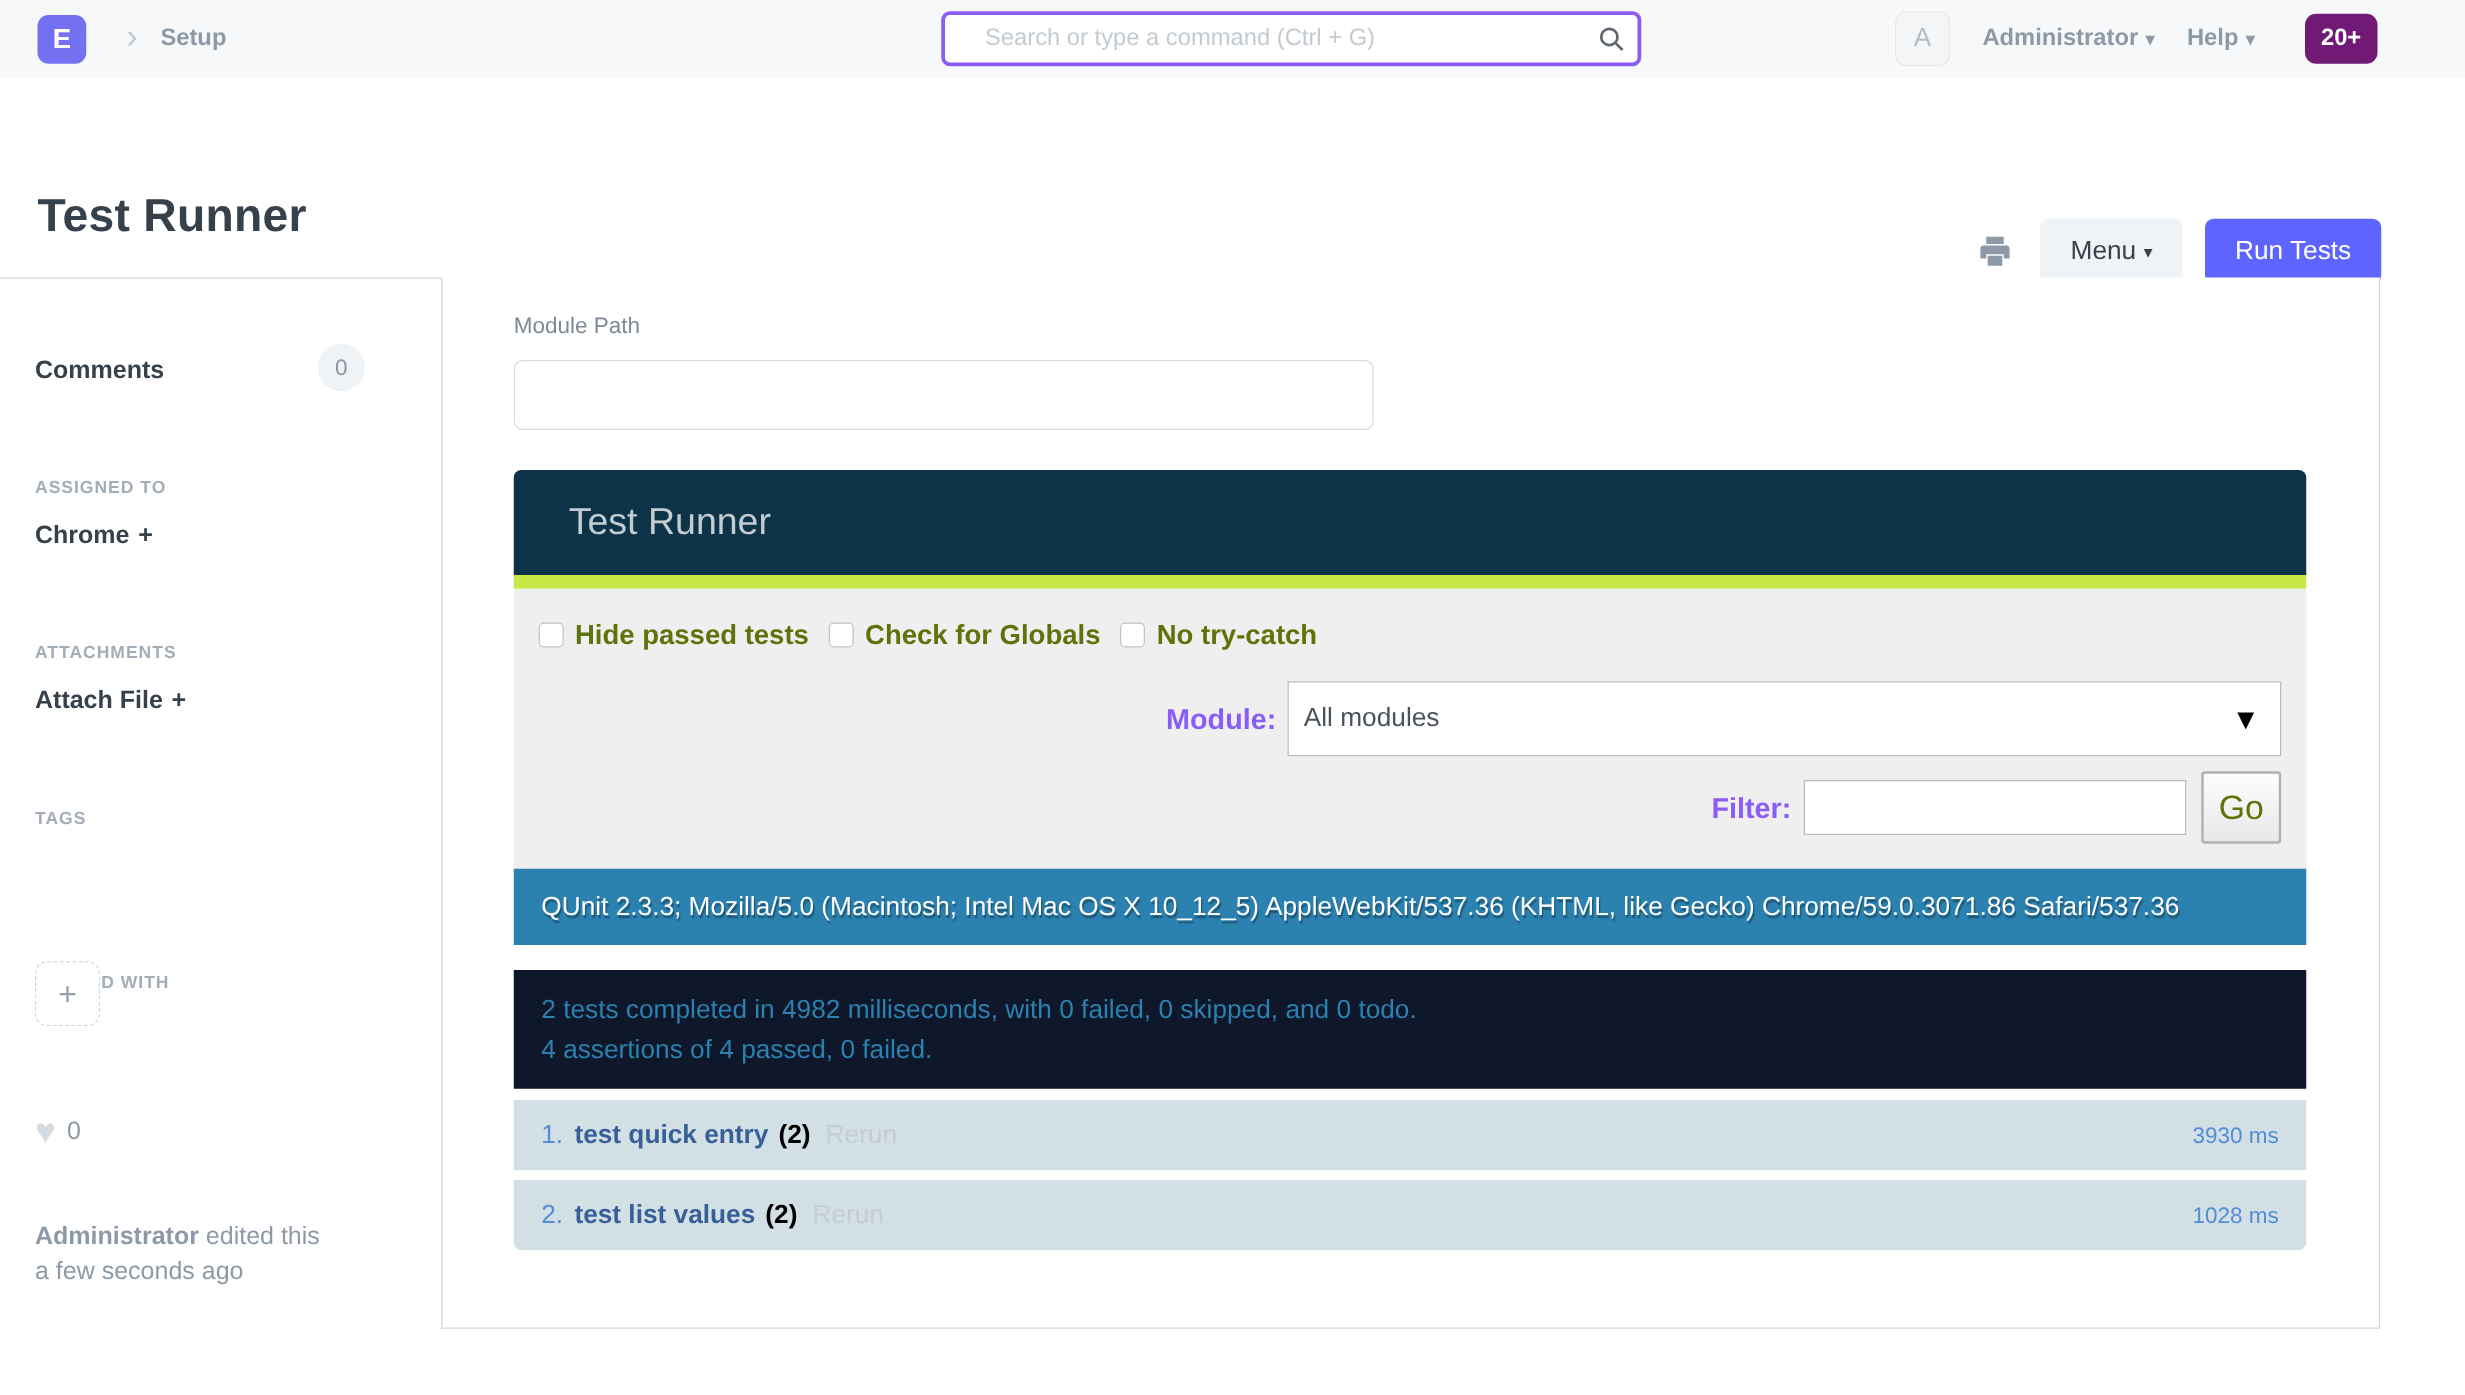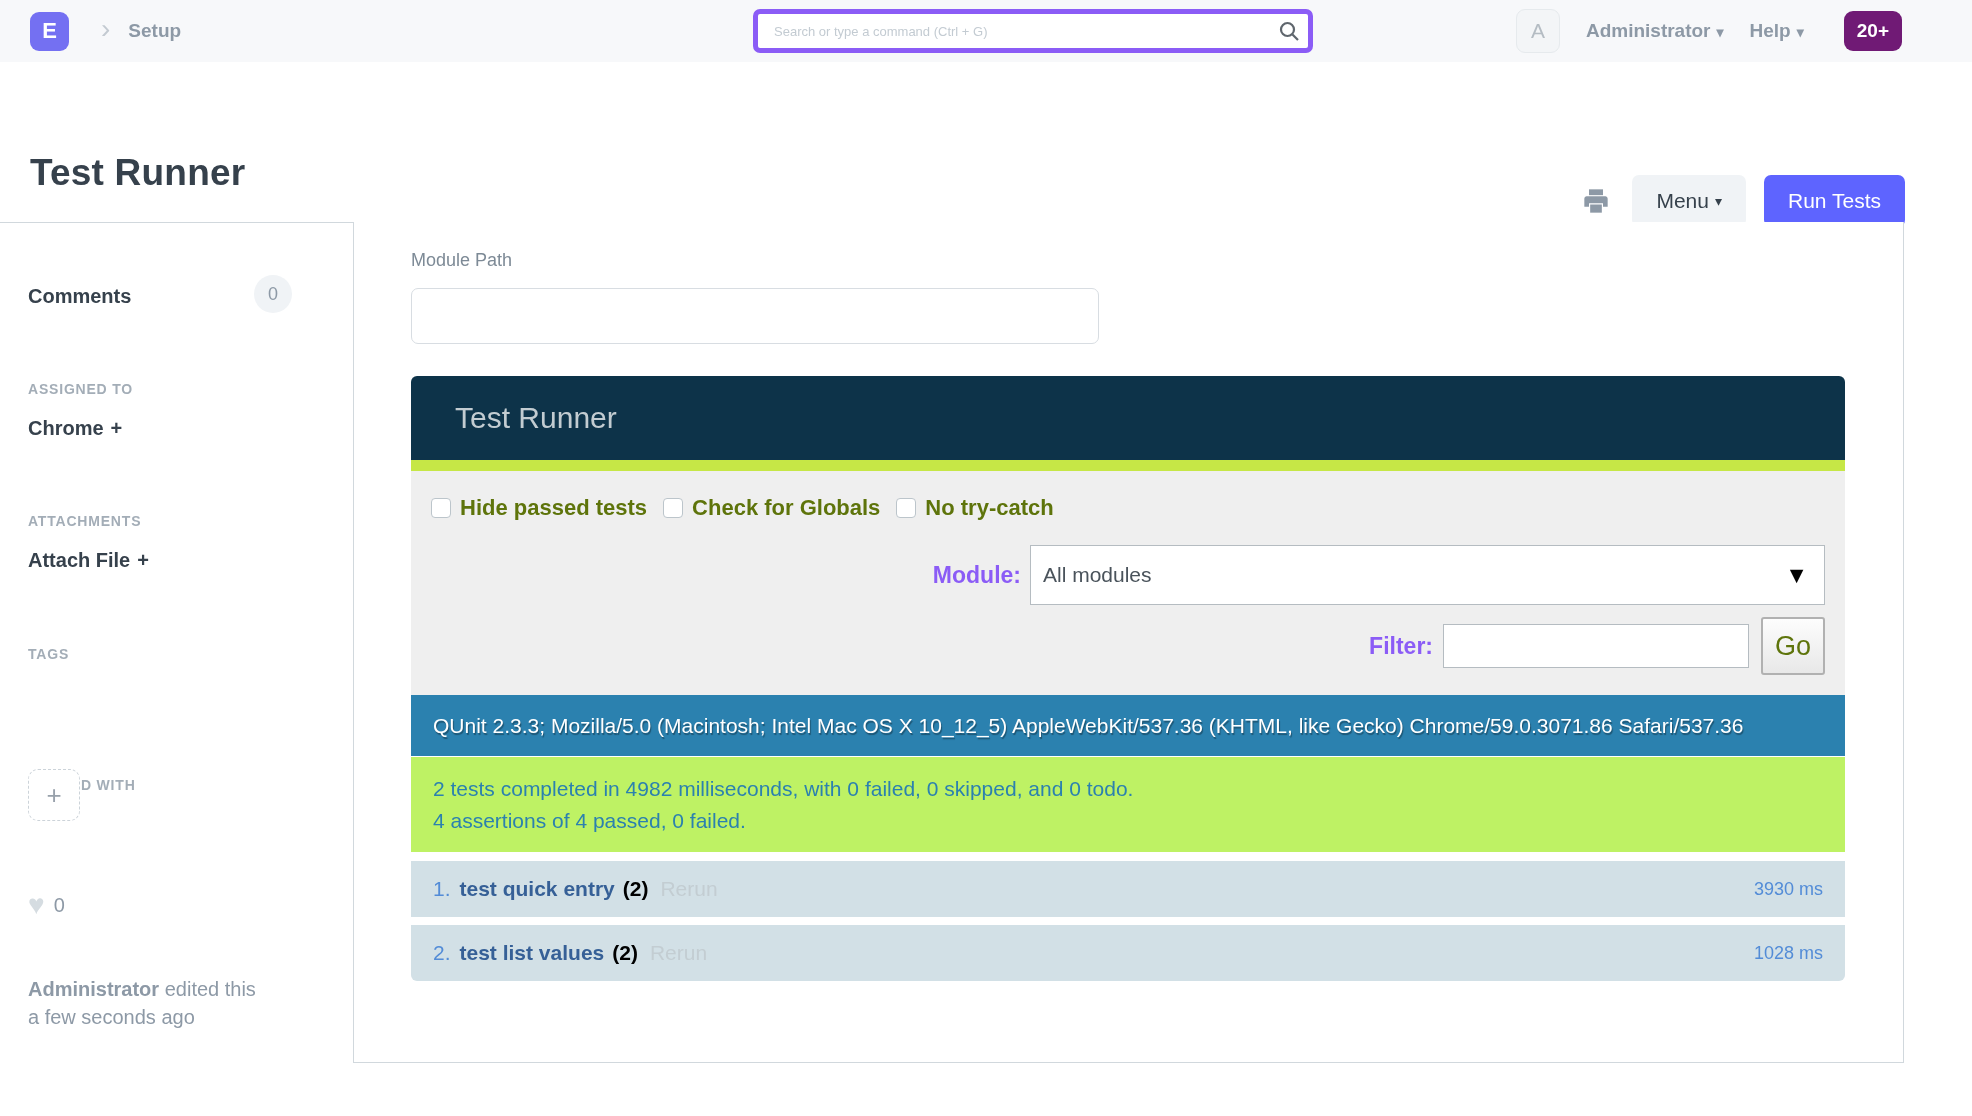--- a/index.html
+++ b/index.html
@@ -8,22 +8,22 @@
 
   
   .navbar{position:absolute;left:0;top:0;width:1972px;height:62px;
           background:#f7f8fa;border-bottom:1px solid #eaedef;}
   .nav-left{position:absolute;left:30px;top:0;height:62px;display:flex;align-items:center;gap:18px;}
   .logo{width:39px;height:39px;border-radius:9px;background:#7470f2;color:#fff;
         display:flex;align-items:center;justify-content:center;font-size:22px;font-weight:bold;cursor:pointer;}
   .crumb-chevron{color:#c3cad1;font-size:28px;line-height:1;margin-left:14px;transform:translateY(-2px);}
   .crumb{font-size:19px;font-weight:bold;color:#8d99a6;cursor:pointer;}
   .searchwrap{position:absolute;left:753px;top:9px;width:560px;height:44px;}
-  .searchwrap input{width:100%;height:100%;box-sizing:border-box;border:5px solid #8b5cf6;border-radius:7px;
-        background:#fff;padding:0 44px 0 16px;font-size:13px;color:#36414c;outline:none;
+  .searchwrap input{width:100%;height:100%;box-sizing:border-box;border:3px solid #8b5cf6;border-radius:7px;
+        background:#fff;padding:0 44px 0 32px;font-size:19px;color:#36414c;outline:none;
         font-family:"Liberation Sans",sans-serif;}
   .searchwrap input::placeholder{color:#c3cbd2;}
   .search-icon{position:absolute;right:12px;top:10px;}
   .nav-right{position:absolute;right:70px;top:0;height:62px;display:flex;align-items:center;gap:26px;}
   .avatar{width:42px;height:42px;border-radius:9px;background:#f3f5f7;border:1px solid #e6eaed;
           color:#b4bcc3;font-size:21px;display:flex;align-items:center;justify-content:center;cursor:pointer;}
   .nav-item{font-size:19px;font-weight:bold;color:#8d99a6;cursor:pointer;}
   .caret{font-size:14px;margin-left:6px;}
   .noti-badge{background:#701a75;color:#fff;font-weight:bold;font-size:19px;border-radius:9px;
           padding:9px 13px;margin-left:14px;cursor:pointer;}
@@ -81,21 +81,21 @@
   .qselect .sel-text{flex:1;font-size:21px;color:#4a535b;padding-left:12px;}
   .qselect .sel-arrow{color:#000;font-size:23px;padding-right:16px;}
   .q-filterrow{margin-top:12px;display:flex;justify-content:flex-end;align-items:center;gap:10px;}
   .q-filter-input{width:306px;height:44px;border:1px solid #b5bcc1;box-sizing:border-box;font-size:20px;
        padding:0 10px;outline:none;font-family:"Liberation Sans",sans-serif;}
   .go-btn{width:64px;height:58px;margin-left:2px;border:2px solid #b1b1b1;border-radius:3px;
        background:linear-gradient(#fdfdfd,#e8e8e8);color:#5e740b;font-size:27px;cursor:pointer;
        font-family:"Liberation Sans",sans-serif;}
   .q-useragent{background:#2b81af;color:#fff;padding:16px 22px;font-size:21px;line-height:1.4;
        text-shadow:1px 2px 1px rgba(0,0,0,.35);}
-  .q-result{margin-top:1px;background:#bef264;color:#2b81af;padding:16px 22px;font-size:21px;line-height:1.5;}
+  .q-result{margin-top:20px;background:#0f172a;color:#2b81af;padding:16px 22px;font-size:21px;line-height:1.5;}
   .q-tests{margin-top:9px;}
   .q-test{background:#d2e0e6;height:56px;display:flex;align-items:center;padding:0 22px;margin-bottom:8px;
        font-size:21px;}
   .q-test:last-child{border-radius:0 0 6px 6px;margin-bottom:0;}
   .t-index{color:#538cd7;margin-right:9px;}
   .t-name{color:#366097;font-weight:bold;margin-right:8px;cursor:pointer;}
   .t-counts{color:#000;font-weight:bold;}
   .t-rerun{color:#c3cdd2;margin-left:12px;cursor:pointer;}
   .t-runtime{margin-left:auto;color:#538cd7;font-size:18px;}
 </style>

